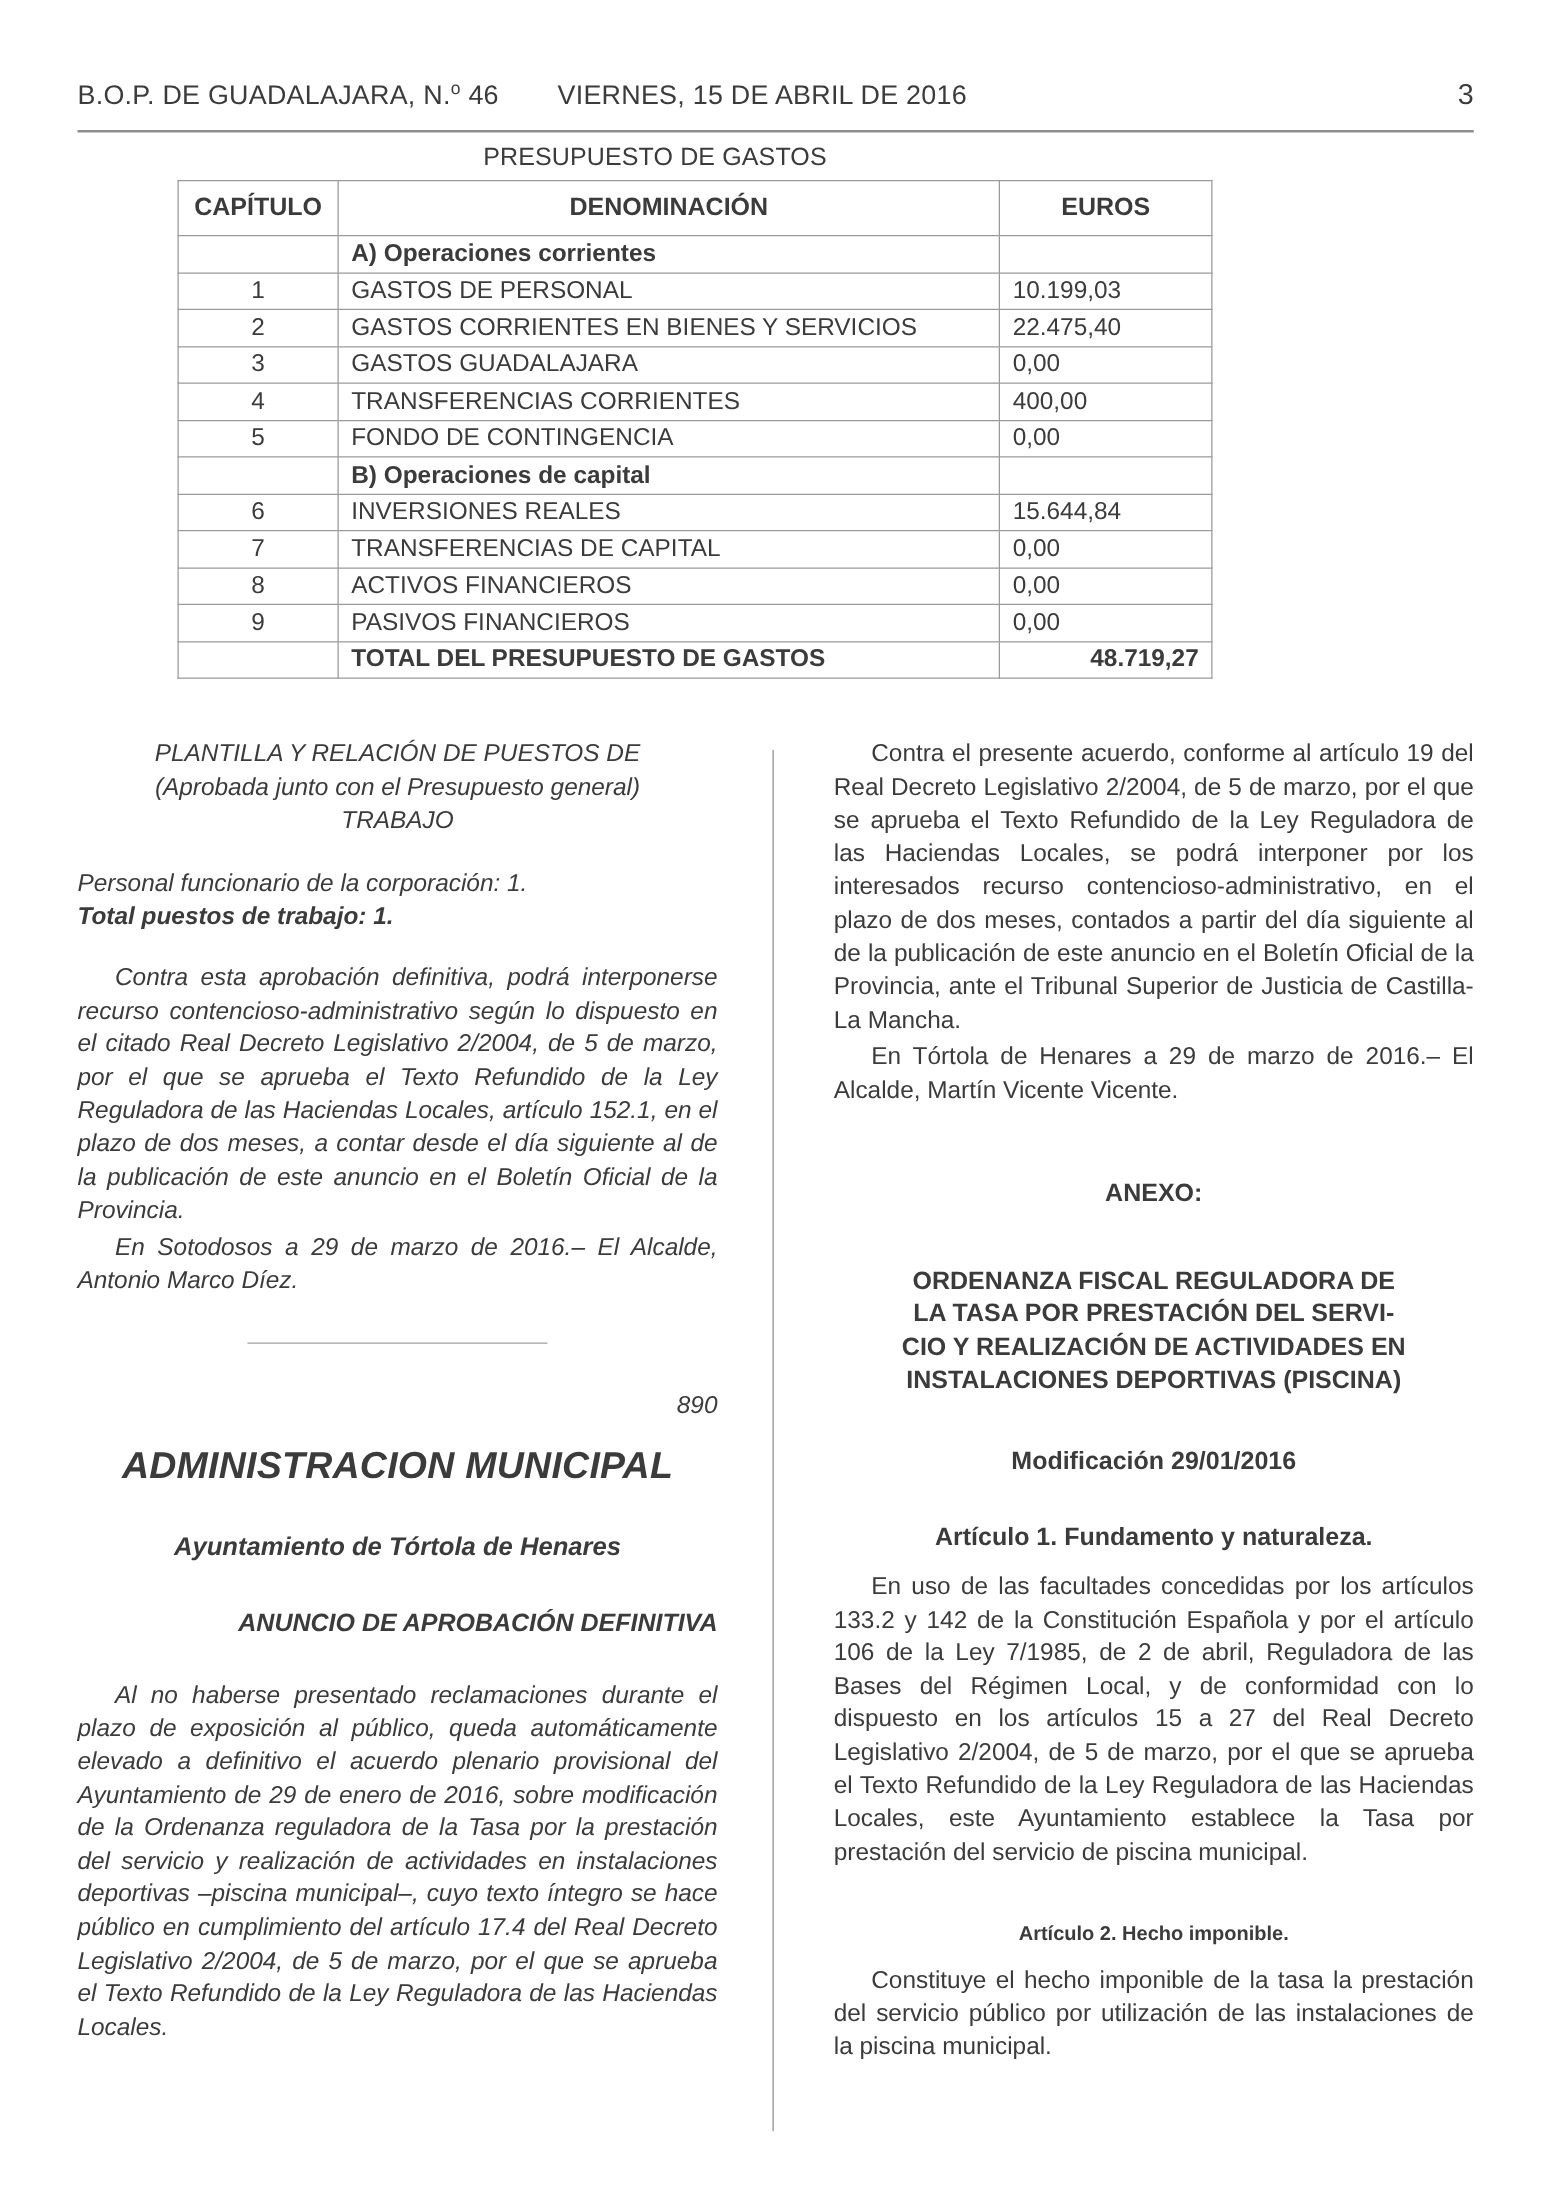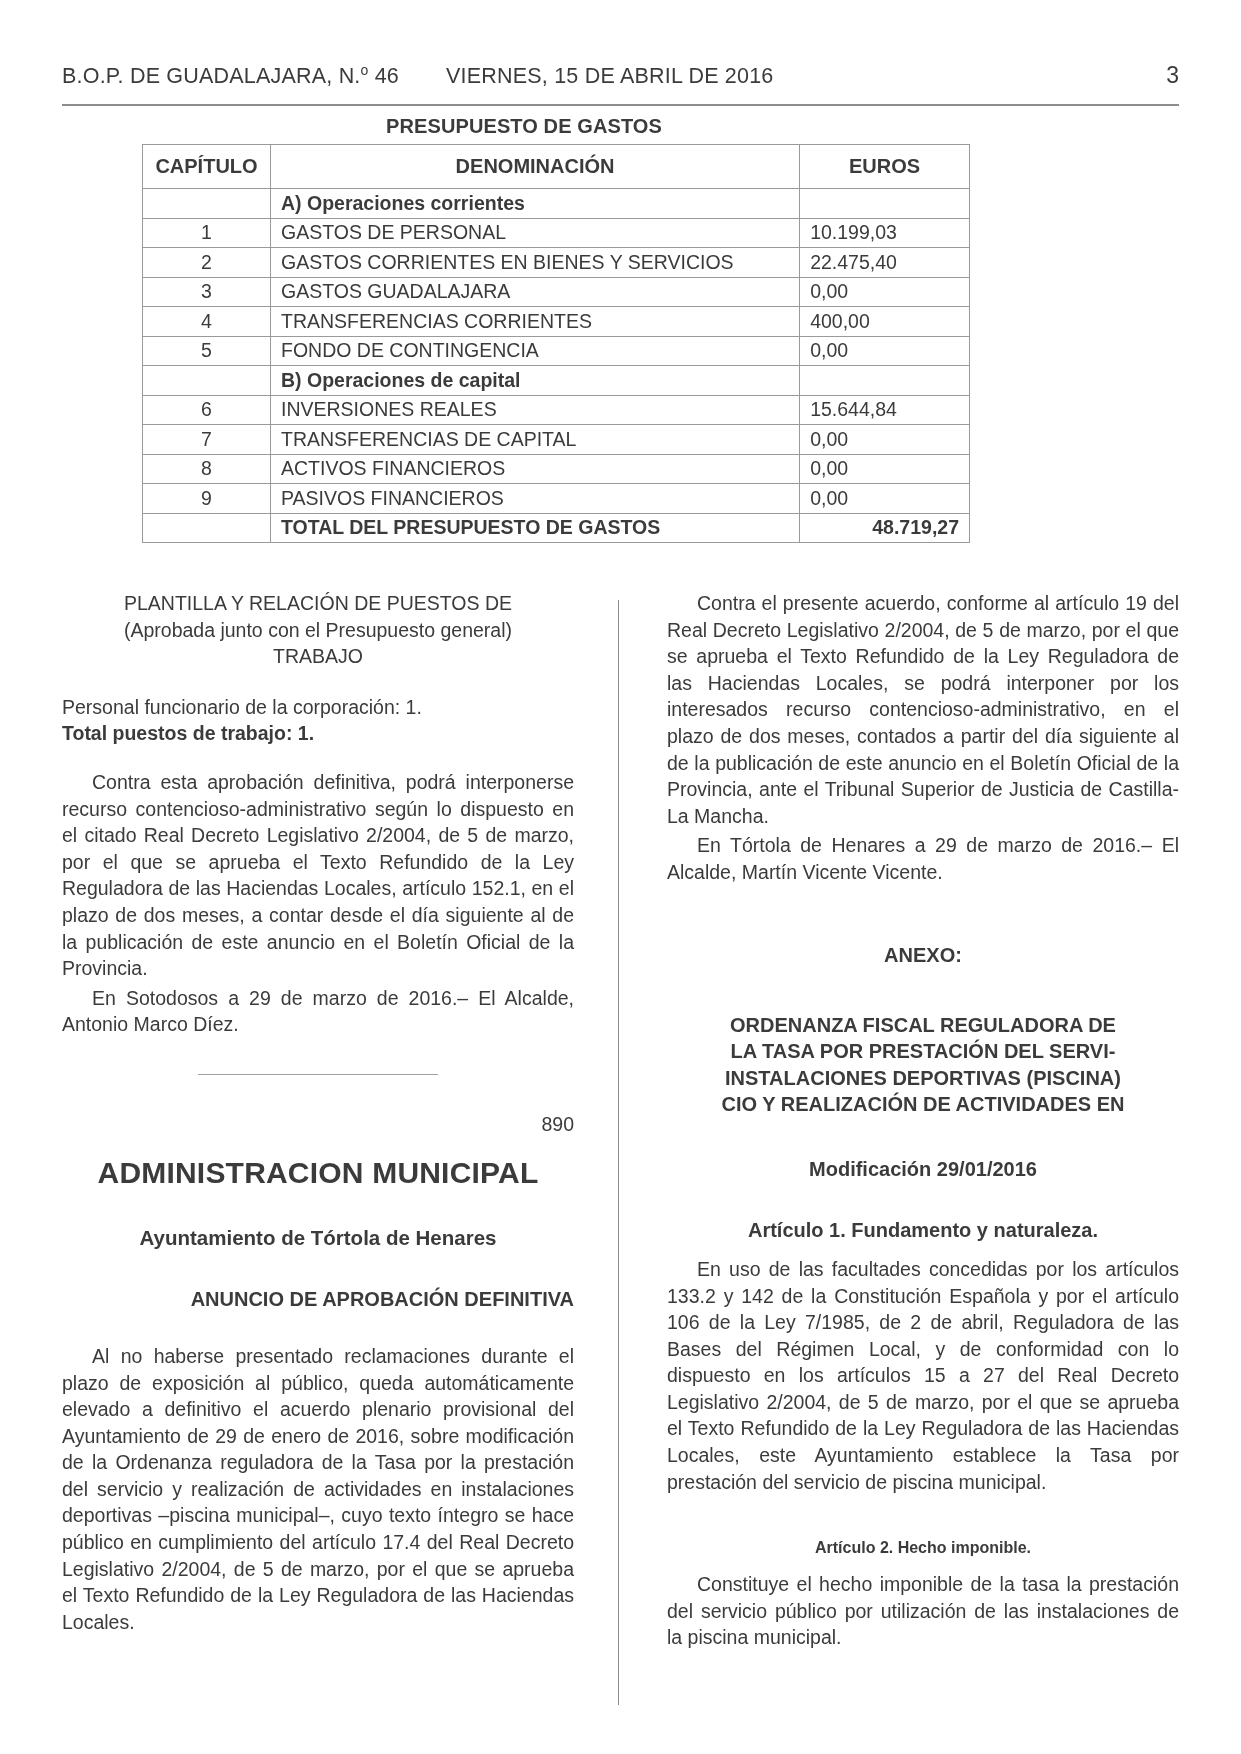--- a/index.html
+++ b/index.html
@@ -58,21 +58,21 @@
   }
 
   
   .table-title {
     position: absolute;
     top: 115px;
     left: 0;
     width: 1048px;
     text-align: center;
     font-size: 20px;
-    font-weight: bold;
+    font-weight: normal;
     letter-spacing: 0.1px;
   }
   table.budget {
     position: absolute;
     top: 144px;
     left: 142px;
     width: 828px;
     border-collapse: collapse;
     font-size: 19.5px;
   }
@@ -105,21 +105,21 @@
     left: 62px;
     width: 1117px;
     height: 1120px;
   }
   .col {
     position: absolute;
     top: 0;
     width: 512px;
     height: 1120px;
   }
-  .col-left  { left: 0; }
+  .col-left  { left: 0; font-style: italic; }
   .col-right { left: 605px; }
   .col-divider {
     position: absolute;
     left: 556px;
     top: 10px;
     width: 0;
     height: 1105px;
     border-left: 1px solid #8d8d8d;
   }
 
@@ -327,22 +327,22 @@
 
       <p class="just">Contra el presente acuerdo, conforme al artículo 19 del Real Decreto Legislativo 2/2004, de 5 de marzo, por el que se aprueba el Texto Refundido de la Ley Reguladora de las Haciendas Locales, se podrá interponer por los interesados recurso contencioso-administrativo, en el plazo de dos meses, contados a partir del día siguiente al de la publicación de este anuncio en el Boletín Oficial de la Provincia, ante el Tribunal Superior de Justicia de Castilla-La Mancha.</p>
 
       <p class="just" style="margin-top:3px">En Tórtola de Henares a 29 de marzo de 2016.– El Alcalde, Martín Vicente Vicente.</p>
 
       <div class="anexo">ANEXO:</div>
 
       <div class="ordenanza">
         <div>ORDENANZA FISCAL REGULADORA DE</div>
         <div>LA TASA POR PRESTACIÓN DEL SERVI-</div>
+        <div>CIO Y REALIZACIÓN DE ACTIVIDADES EN</div>
         <div>INSTALACIONES DEPORTIVAS (PISCINA)</div>
-        <div>CIO Y REALIZACIÓN DE ACTIVIDADES EN</div>
       </div>
 
       <div class="modif">Modificación 29/01/2016</div>
 
       <div class="art-head">Artículo 1. Fundamento y naturaleza.</div>
 
       <p class="just" style="margin-top:14px">En uso de las facultades concedidas por los artículos 133.2 y 142 de la Constitución Española y por el artículo 106 de la Ley 7/1985, de 2 de abril, Reguladora de las Bases del Régimen Local, y de conformidad con lo dispuesto en los artículos 15 a 27 del Real Decreto Legislativo 2/2004, de 5 de marzo, por el que se aprueba el Texto Refundido de la Ley Reguladora de las Haciendas Locales, este Ayuntamiento establece la Tasa por prestación del servicio de piscina municipal.</p>
 
       <div class="art-head-2">Artículo 2. Hecho imponible.</div>
 

